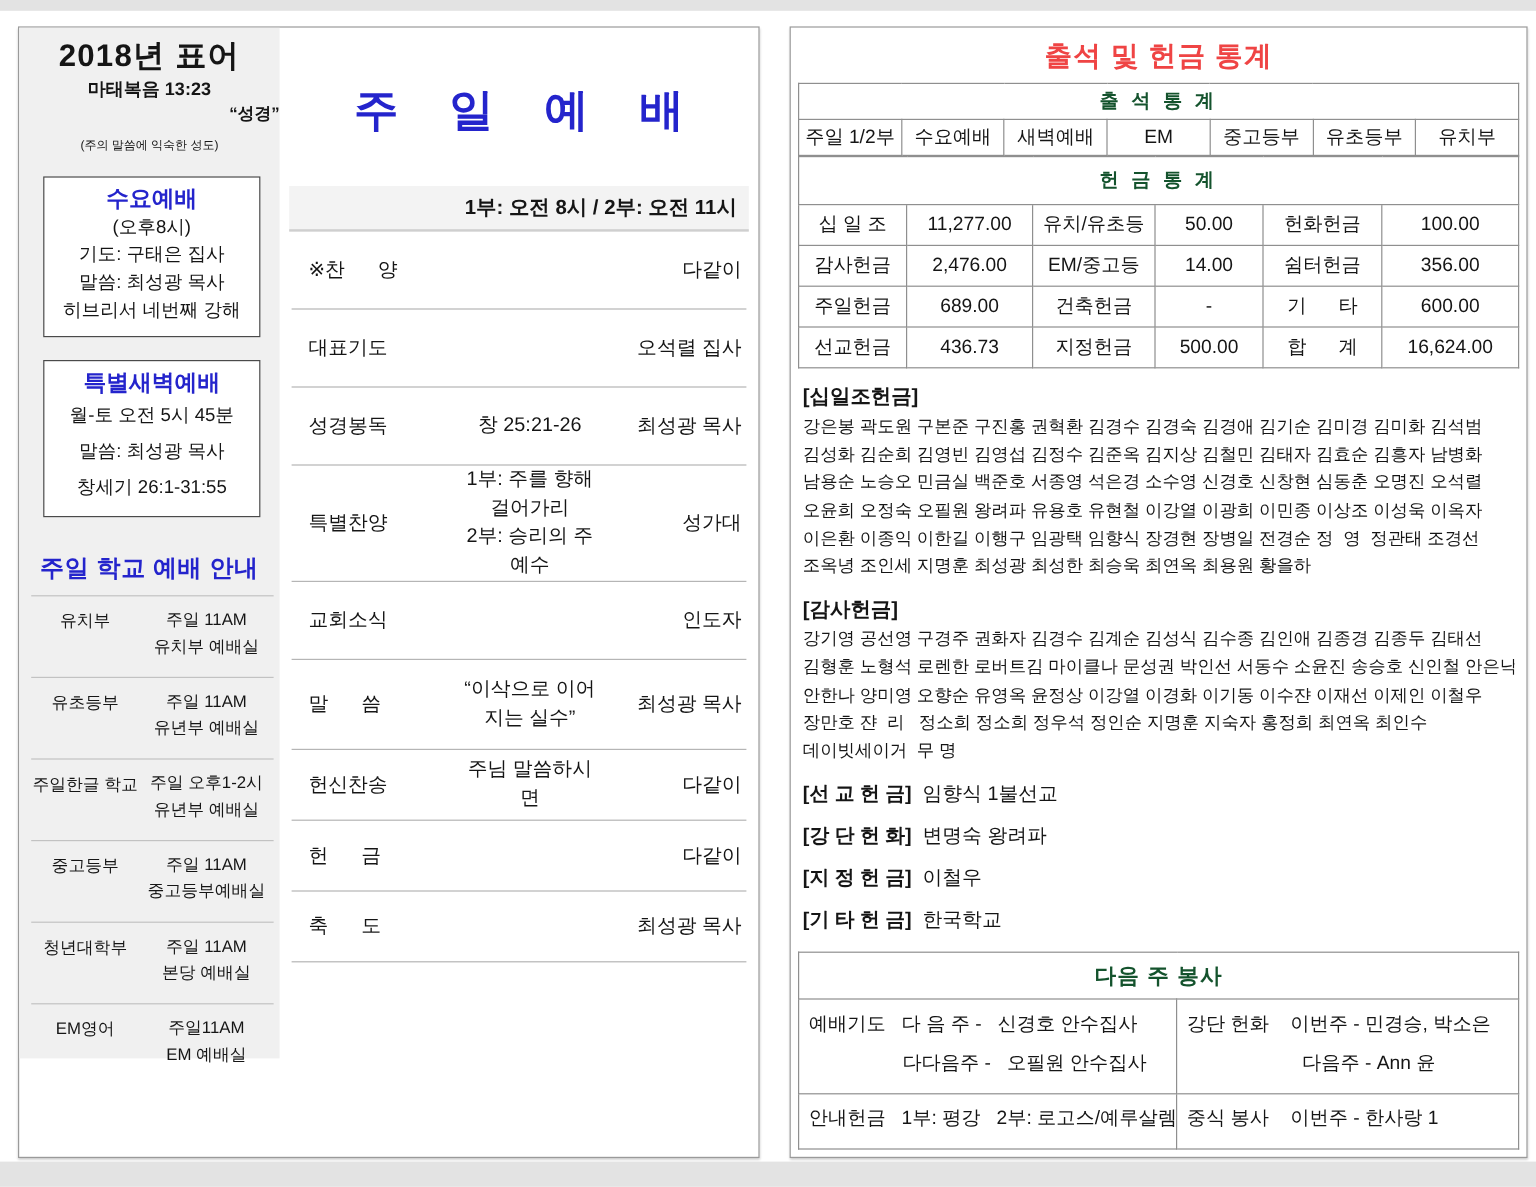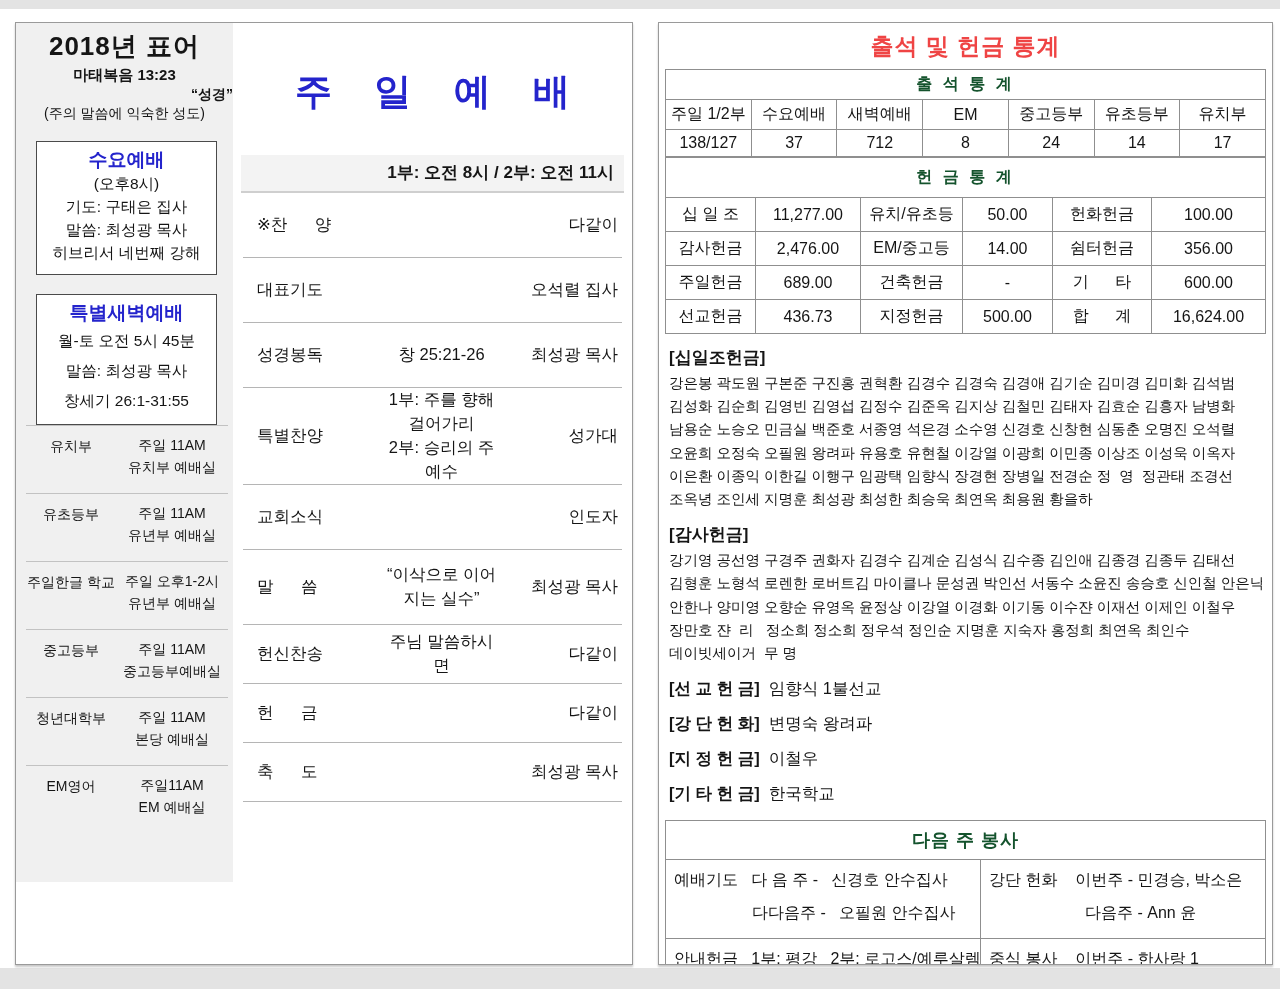--- a/index.html
+++ b/index.html
@@ -26,21 +26,21 @@
   .lp-issue{position:absolute;left:318px;top:9px;color:#2424cc;font-weight:bold;font-size:19px;white-space:pre;}
 
   .lp-body{display:flex;height:859px;}
   .sidebar{width:217px;background:#f0f0f0;box-sizing:border-box;flex:none;}
   .lp-main{flex:1;position:relative;box-sizing:border-box;padding:0 8px;}
 
   .motto{text-align:center;padding-top:7px;line-height:1.25;}
   .motto-title{font-size:26px;font-weight:bold;letter-spacing:1px;}
   .motto-l1{font-size:15px;margin-top:3px;font-weight:bold;}
   .motto-l2{font-size:14px;margin-top:2px;font-weight:bold;text-align:right;}
-  .motto-l3{font-size:14px;margin-top:1px;}
+  .motto-l3{font-size:10px;margin-top:12px;}
 
   .side-box{border:1px solid #4a4a4a;background:#fff;margin:19px 16px 0 20px;padding:5px 2px 9px;text-align:center;}
   .side-box-title{color:#2424cc;font-weight:bold;font-size:19px;}
   .side-box .bx-line{font-size:15.5px;line-height:1.48;}
   #dawn-box .bx-line{line-height:1.92;}
 
   .school-title{color:#2424cc;font-weight:bold;font-size:20px;text-align:center;margin-top:29px;padding-bottom:9px;letter-spacing:0.5px;}
   .school-row{border-top:1px solid #c2c2c2;margin:0 5px 0 10px;padding:9px 0 0 0;display:flex;height:58px;}
   .school-name{width:90px;text-align:center;font-size:14px;line-height:1.4;padding-top:2px;}
   .school-when{flex:1;text-align:center;font-size:14px;line-height:1.55;}
@@ -107,20 +107,21 @@
         <div class="bx-line">히브리서 네번째 강해</div>
       </div>
 
       <div class="side-box" id="dawn-box">
         <div class="side-box-title">특별새벽예배</div>
         <div class="bx-line">월-토 오전 5시 45분</div>
         <div class="bx-line">말씀: 최성광 목사</div>
         <div class="bx-line">창세기 26:1-31:55</div>
       </div>
 
+      <div class="school-title">주일 학교 예배 안내</div>
 
       <div class="school-row">
         <div class="school-name">유치부</div>
         <div class="school-when">
           <div>주일 11AM</div>
           <div>유치부 예배실</div>
         </div>
       </div>
       <div class="school-row">
         <div class="school-name">유초등부</div>
@@ -229,29 +230,20 @@
           <td class="thead" colspan="7">출 석 통 계</td>
         </tr>
     <tr>
       <td>주일 1/2부</td>
       <td>수요예배</td>
       <td>새벽예배</td>
       <td>EM</td>
       <td>중고등부</td>
       <td>유초등부</td>
       <td>유치부</td>
-    </tr>
-    <tr>
-      <td>138/127</td>
-      <td>37</td>
-      <td>712</td>
-      <td>8</td>
-      <td>24</td>
-      <td>14</td>
-      <td>17</td>
     </tr>
   </tbody>
     </table>
 
   <table class="stat" id="offering-table">
     <colgroup>
         <col style="width:15%">
         <col style="width:17.5%">
         <col style="width:17%">
         <col style="width:15%">

